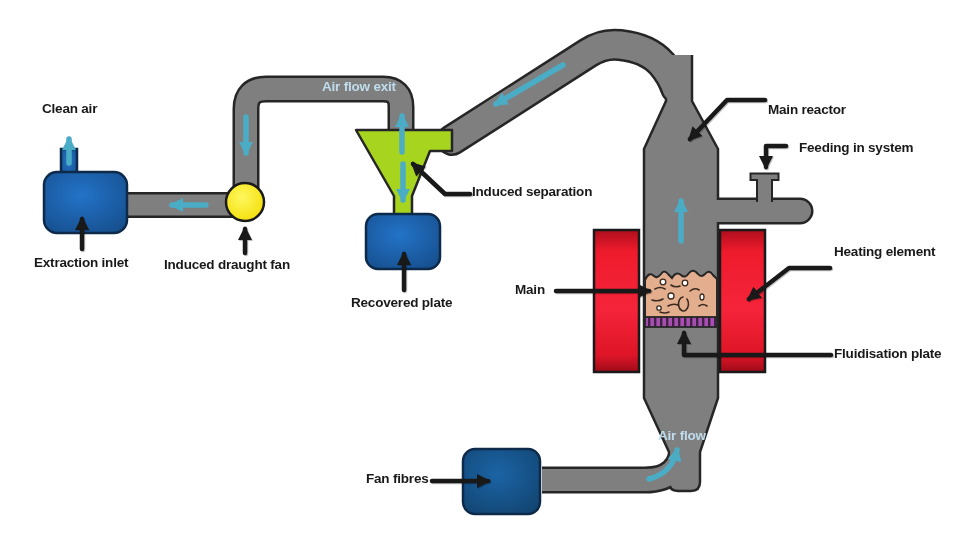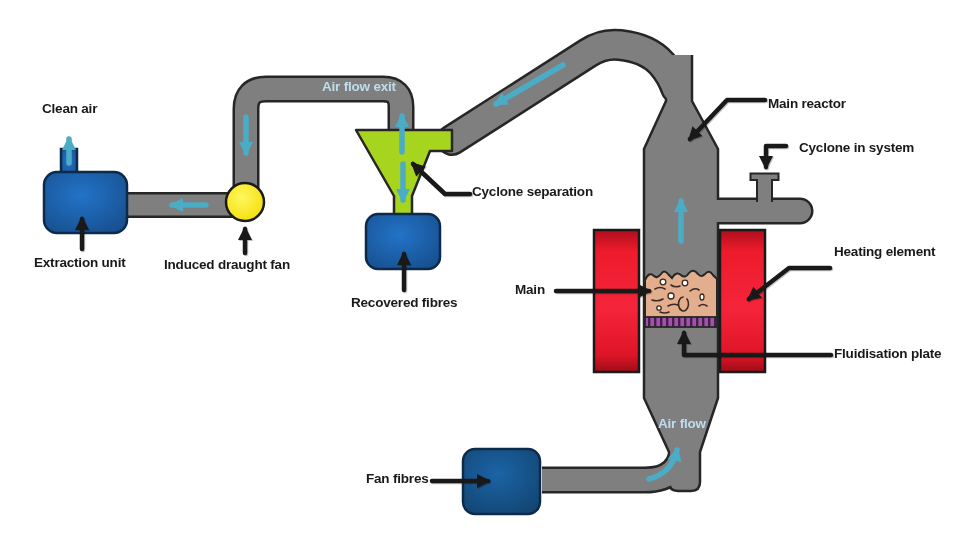--- a/index.html
+++ b/index.html
@@ -131,25 +131,25 @@
     <path class="blk" marker-end="url(#mBlack)" d="M556 291 L649 291"></path>
     <path class="blk" marker-end="url(#mBlack)" d="M765 100 L727 100 L690 139"></path>
     <path class="blk" marker-end="url(#mBlack)" d="M786 146 L766 146 L766 167"></path>
     <path class="blk" marker-end="url(#mBlack)" d="M830 268 L789 268 L749 299"></path>
     <path class="blk" marker-end="url(#mBlack)" d="M831 355 L684 355 L684 333"></path>
     <path class="blk" marker-end="url(#mBlack)" d="M432 481 L488 481"></path>
   </g>
 </svg>
 
   <div class="lbl" style="left:42px;top:101px">Clean air</div>
-  <div class="lbl" style="left:34px;top:255px">Extraction unit</div>
+  <div class="lbl" style="left:34px;top:255px">Extraction inlet</div>
   <div class="lbl" style="left:164px;top:257px">Induced draught fan</div>
   <div class="lbl pale" style="left:322px;top:79px">Air flow exit</div>
-  <div class="lbl" style="left:472px;top:184px">Cyclone separation</div>
-  <div class="lbl" style="left:351px;top:295px">Recovered fibres</div>
+  <div class="lbl" style="left:472px;top:184px">Induced separation</div>
+  <div class="lbl" style="left:351px;top:295px">Recovered plate</div>
   <div class="lbl" style="left:515px;top:282px">Main</div>
-  <div class="lbl" style="left:768px;top:96px">Main reactor</div>
-  <div class="lbl" style="left:799px;top:140px">Cyclone in system</div>
+  <div class="lbl" style="left:768px;top:102px">Main reactor</div>
+  <div class="lbl" style="left:799px;top:140px">Feeding in system</div>
   <div class="lbl" style="left:834px;top:244px">Heating element</div>
   <div class="lbl" style="left:834px;top:346px">Fluidisation plate</div>
-  <div class="lbl pale" style="left:658px;top:416px">Air flow</div>
+  <div class="lbl pale" style="left:658px;top:428px">Air flow</div>
   <div class="lbl" style="left:366px;top:471px">Fan fibres</div>
 </div>
 
 </body></html>

